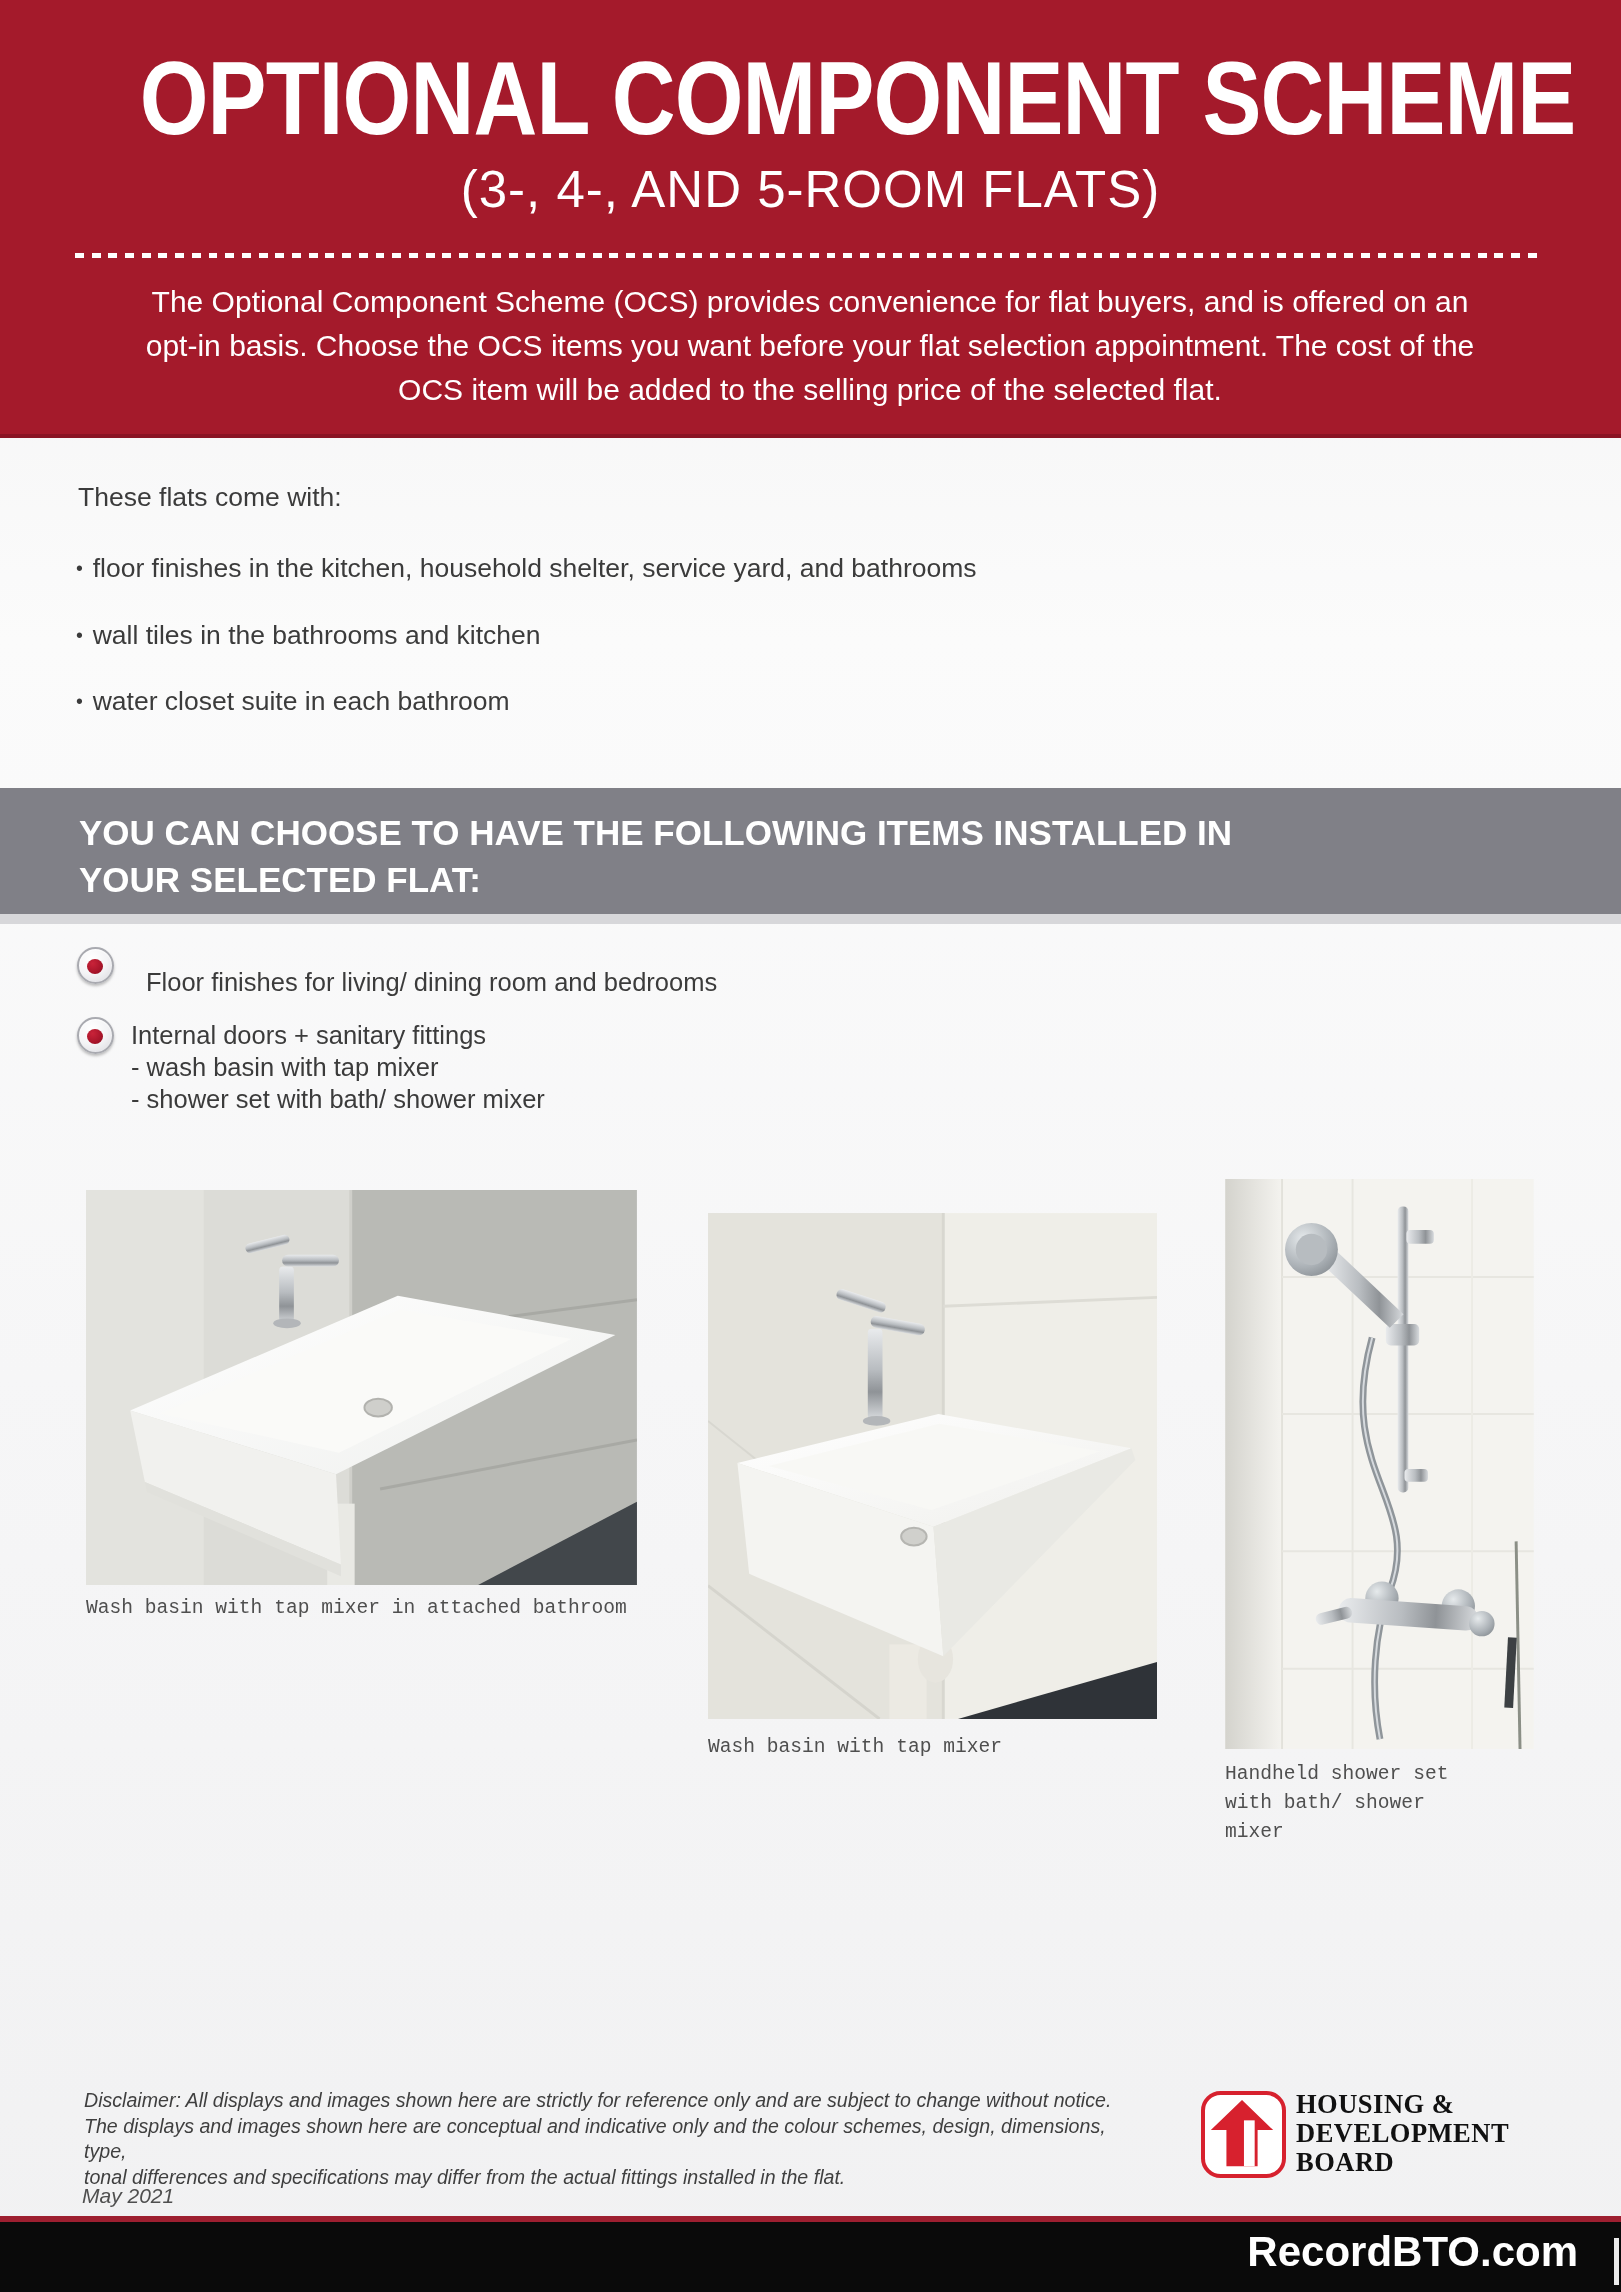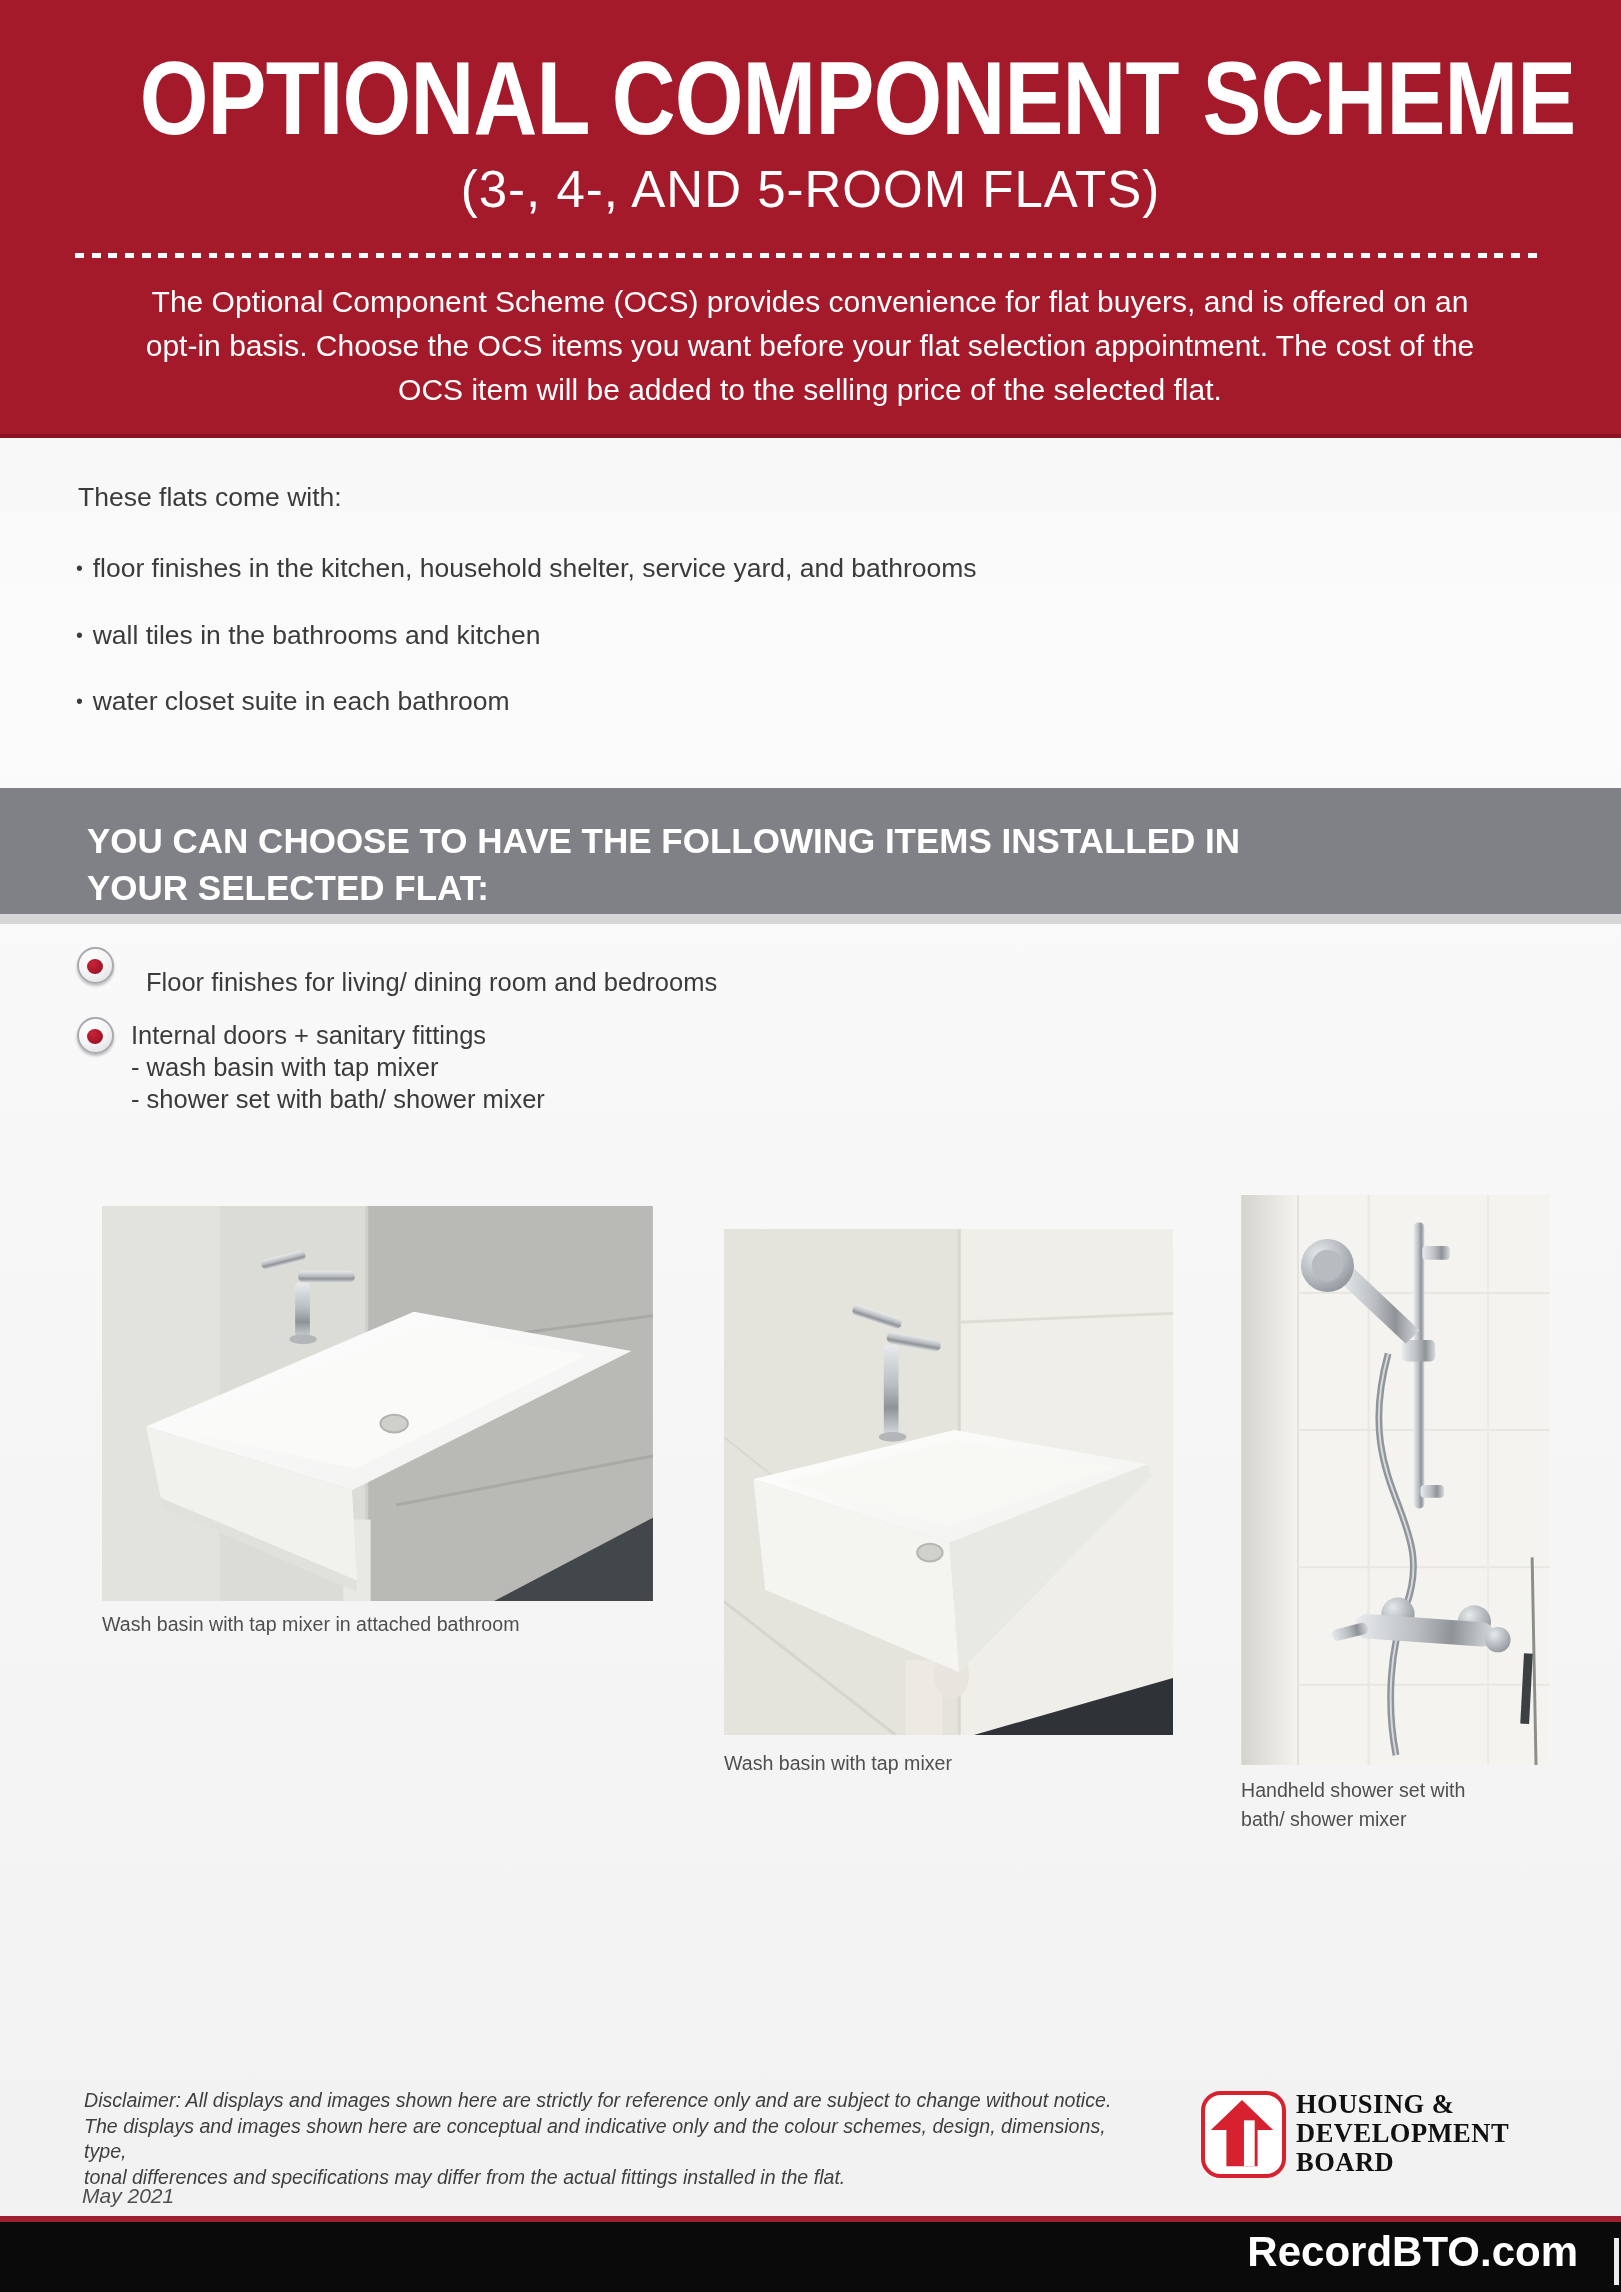--- a/index.html
+++ b/index.html
@@ -16,34 +16,34 @@
   .dashed-divider{position:absolute;top:253px;left:75px;width:1470px;height:4.9px;
     background:repeating-linear-gradient(90deg,#ffffff 0 8.8px,rgba(255,255,255,0) 8.8px 16.7px);}
   .hdr-desc{position:absolute;top:280px;left:75px;width:1470px;text-align:center;color:#ffffff;font-size:30px;line-height:44px;}
   
   .included-intro{position:absolute;left:78px;top:482px;font-size:26.5px;color:#3b3b3b;margin:0;}
   .included-item{position:absolute;left:72px;font-size:26.5px;color:#3b3b3b;margin:4px;}
   .included-item .blt{font-size:19.6px;vertical-align:2px;margin-right:9.8px;color:#3b3b3b;}
   .ii0{top:549px}.ii1{top:616px}.ii2{top:682px}
   
   .choose-banner{position:absolute;top:788px;left:0;width:1621px;height:126px;background:#808087;}
-  .choose-banner p{position:absolute;left:75px;top:16.7px;width:1225px;margin:12px;font-size:35px;line-height:47px;font-weight:bold;color:#ffffff;}
+  .choose-banner p{position:absolute;left:75px;top:16.7px;width:1225px;margin:4px;font-size:35px;line-height:47px;font-weight:bold;color:#ffffff;}
   .gray-strip{position:absolute;top:914px;left:0;width:1621px;height:9.8px;background:#d7d7da;}
   
   .radio{position:absolute;width:33px;height:33px;border-radius:50%;
     background:radial-gradient(circle at 38% 30%,#ffffff 0%,#f4f4f6 50%,#d8d8dd 100%);
     border:2px solid #a9aab0;box-shadow:0 2px 2.9px rgba(0,0,0,.25), inset 0 1px 2px rgba(255,255,255,.9);}
   .radio .dot{position:absolute;left:7.8px;top:9.8px;width:16.7px;height:15.7px;border-radius:50%;
     background:radial-gradient(circle at 35% 30%,#c92339 0%,#a8152a 60%,#870f20 100%);}
   .r1{left:77px;top:947px}.r2{left:77px;top:1017px}
   .opt-label{position:absolute;font-size:25.5px;color:#3b3b3b;margin:15px;}
   .o1{left:131px;top:953px}
   .opt-block{position:absolute;left:131px;top:1019px;font-size:25.5px;color:#3b3b3b;line-height:32px;}
   
-  figure{position:absolute;margin:16px;}
+  figure{position:absolute;margin:0;font-family:Liberation Mono, monospace;}
   figure svg{display:block;}
   figcaption{font-size:19.6px;color:#4f4f4f;}
   .ph1{left:86px;top:1190px}.ph1 figcaption{margin-top:11.8px;}
   .ph2{left:708px;top:1213px}.ph2 figcaption{margin-top:16.7px;}
   .ph3{left:1225px;top:1179px}.ph3 figcaption{margin-top:10.8px;width:245px;line-height:29px;}
   
   .disclaimer{position:absolute;left:84px;top:2088px;width:1059px;font-size:19.6px;font-style:italic;color:#3f3f3f;line-height:25.5px;}
   .date{position:absolute;left:78px;top:2180px;font-size:21px;font-style:italic;color:#4f4f4f;margin:4px;}
   .hdb-logo-box{position:absolute;left:1201px;top:2091px;width:85px;height:87px;background:#ffffff;border:4.9px solid #d7212e;border-radius:19.6px;box-sizing:border-box;}
   .hdb-text{position:absolute;left:1296px;top:2090px;font-family:"Liberation Serif",serif;font-weight:bold;font-size:26.5px;line-height:29px;color:#111111;letter-spacing:0.5px;}

